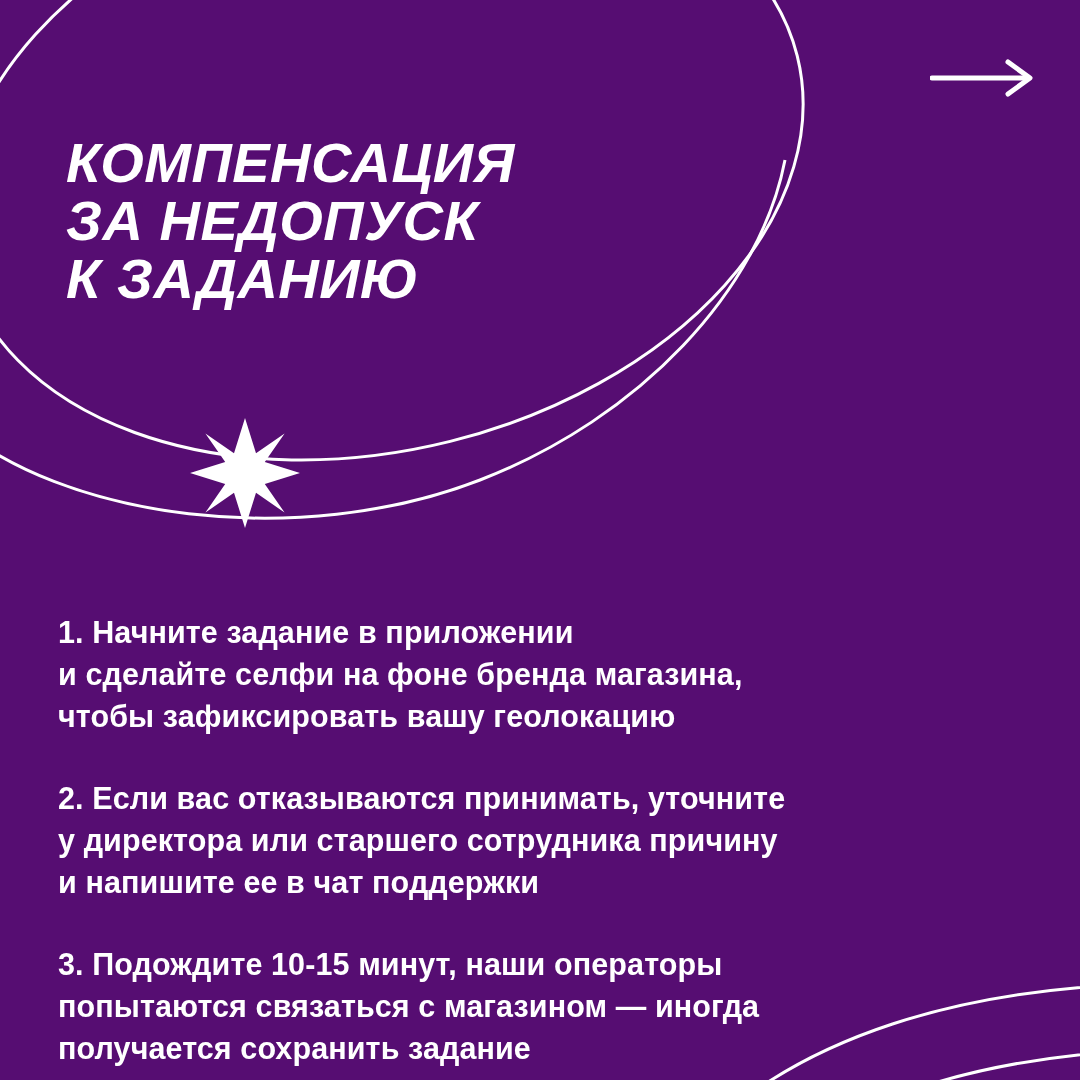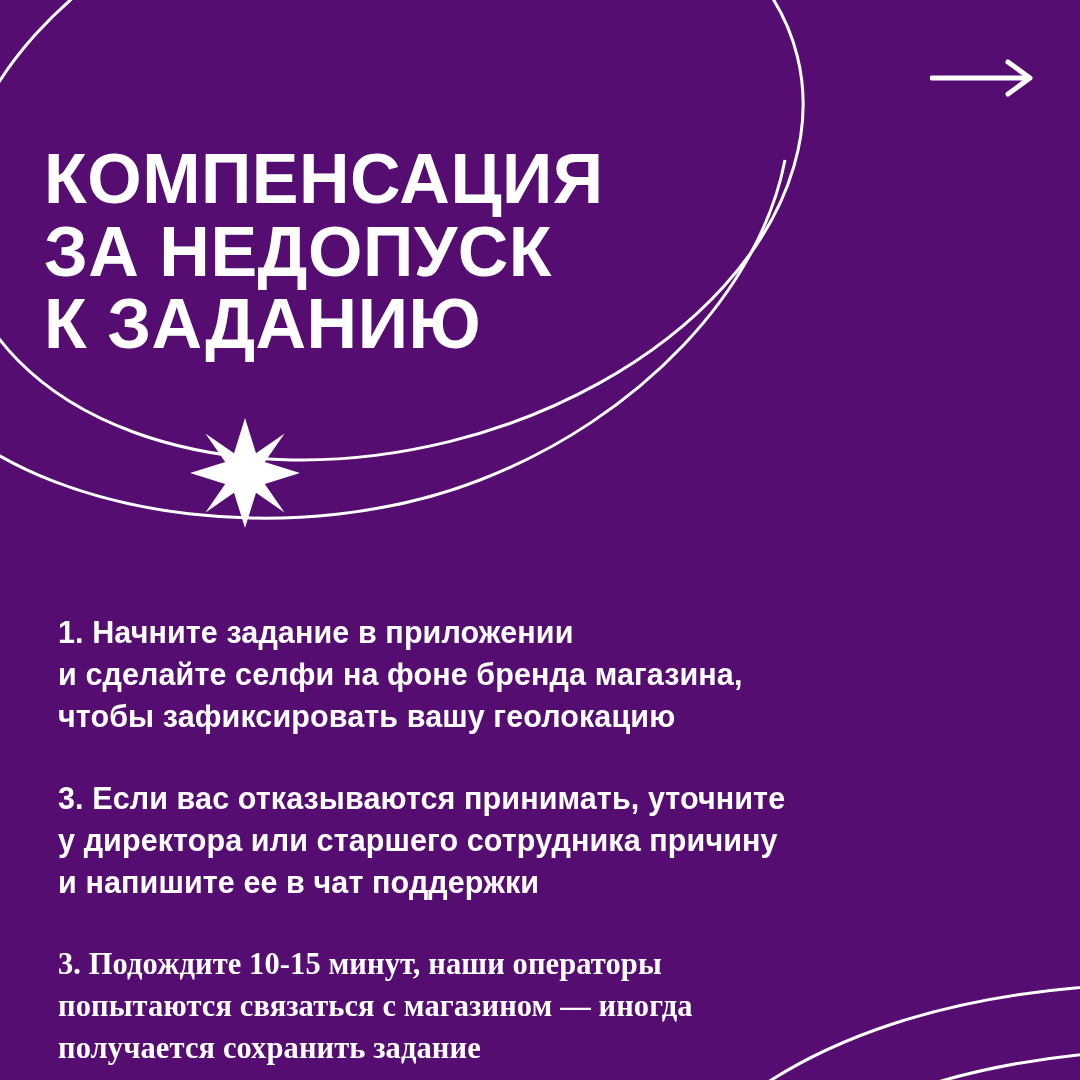--- a/index.html
+++ b/index.html
@@ -37,29 +37,30 @@
   .arrow {
     position: absolute;
     top: 58px;
     right: 40px;
     width: 110px;
     height: 40px;
   }
   
   .title {
     position: absolute;
-    left: 44px;
+    left: 66px;
     top: 96px;
     width: 760px;
-    font-size: 70px;
+    font-size: 56px;
     line-height: 1.04;
     font-weight: bold;
     letter-spacing: 0.5px;
     text-transform: uppercase;
     white-space: pre-line;
+    font-style: italic;
   }
   
   .star {
     position: absolute;
     left: 190px;
     top: 418px;
     width: 110px;
     height: 110px;
   }
   
@@ -70,21 +71,21 @@
     width: 940px;
   }
   .step {
     font-size: 30.5px;
     line-height: 1.38;
     font-weight: bold;
     letter-spacing: 0.1px;
     white-space: pre-line;
     margin-bottom: 40px;
   }
-  .step:last-child { margin-bottom: 15px; font-family: Liberation Serif, serif; }
+  .step:last-child { margin-bottom: 15px; }
 </style>
 </head>
 <body>
 
 <div class="slide">
 
   <svg class="swirl" viewBox="0 0 1020 700" fill="none">
     <ellipse cx="500" cy="300" rx="430" ry="290" transform="rotate(-14 500 300)" stroke="#FFFFFF" stroke-width="3" fill="none"></ellipse>
     <path d="M70 560 C 180 660, 420 690, 600 620 C 760 558, 880 430, 905 300" stroke="#FFFFFF" stroke-width="3" fill="none"></path>
   </svg>
@@ -104,21 +105,21 @@
 К ЗАДАНИЮ</h1>
 
   <svg class="star" viewBox="0 0 100 100">
     <path fill="#FFFFFF" d="M50 0 L60 32 L86 14 L68 40 L100 50 L68 60 L86 86 L60 68 L50 100 L40 68 L14 86 L32 60 L0 50 L32 40 L14 14 L40 32 Z"></path>
   </svg>
 
   <div class="steps">
     <p class="step">1. Начните задание в приложении
 и сделайте селфи на фоне бренда магазина,
 чтобы зафиксировать вашу геолокацию</p>
-    <p class="step">3. Если вас отказываются принимать, уточните
+    <p class="step">2. Если вас отказываются принимать, уточните
 у директора или старшего сотрудника причину
 и напишите ее в чат поддержки</p>
     <p class="step">3. Подождите 10-15 минут, наши операторы
 попытаются связаться с магазином — иногда
 получается сохранить задание</p>
   </div>
 
 </div>
 
 </body></html>

